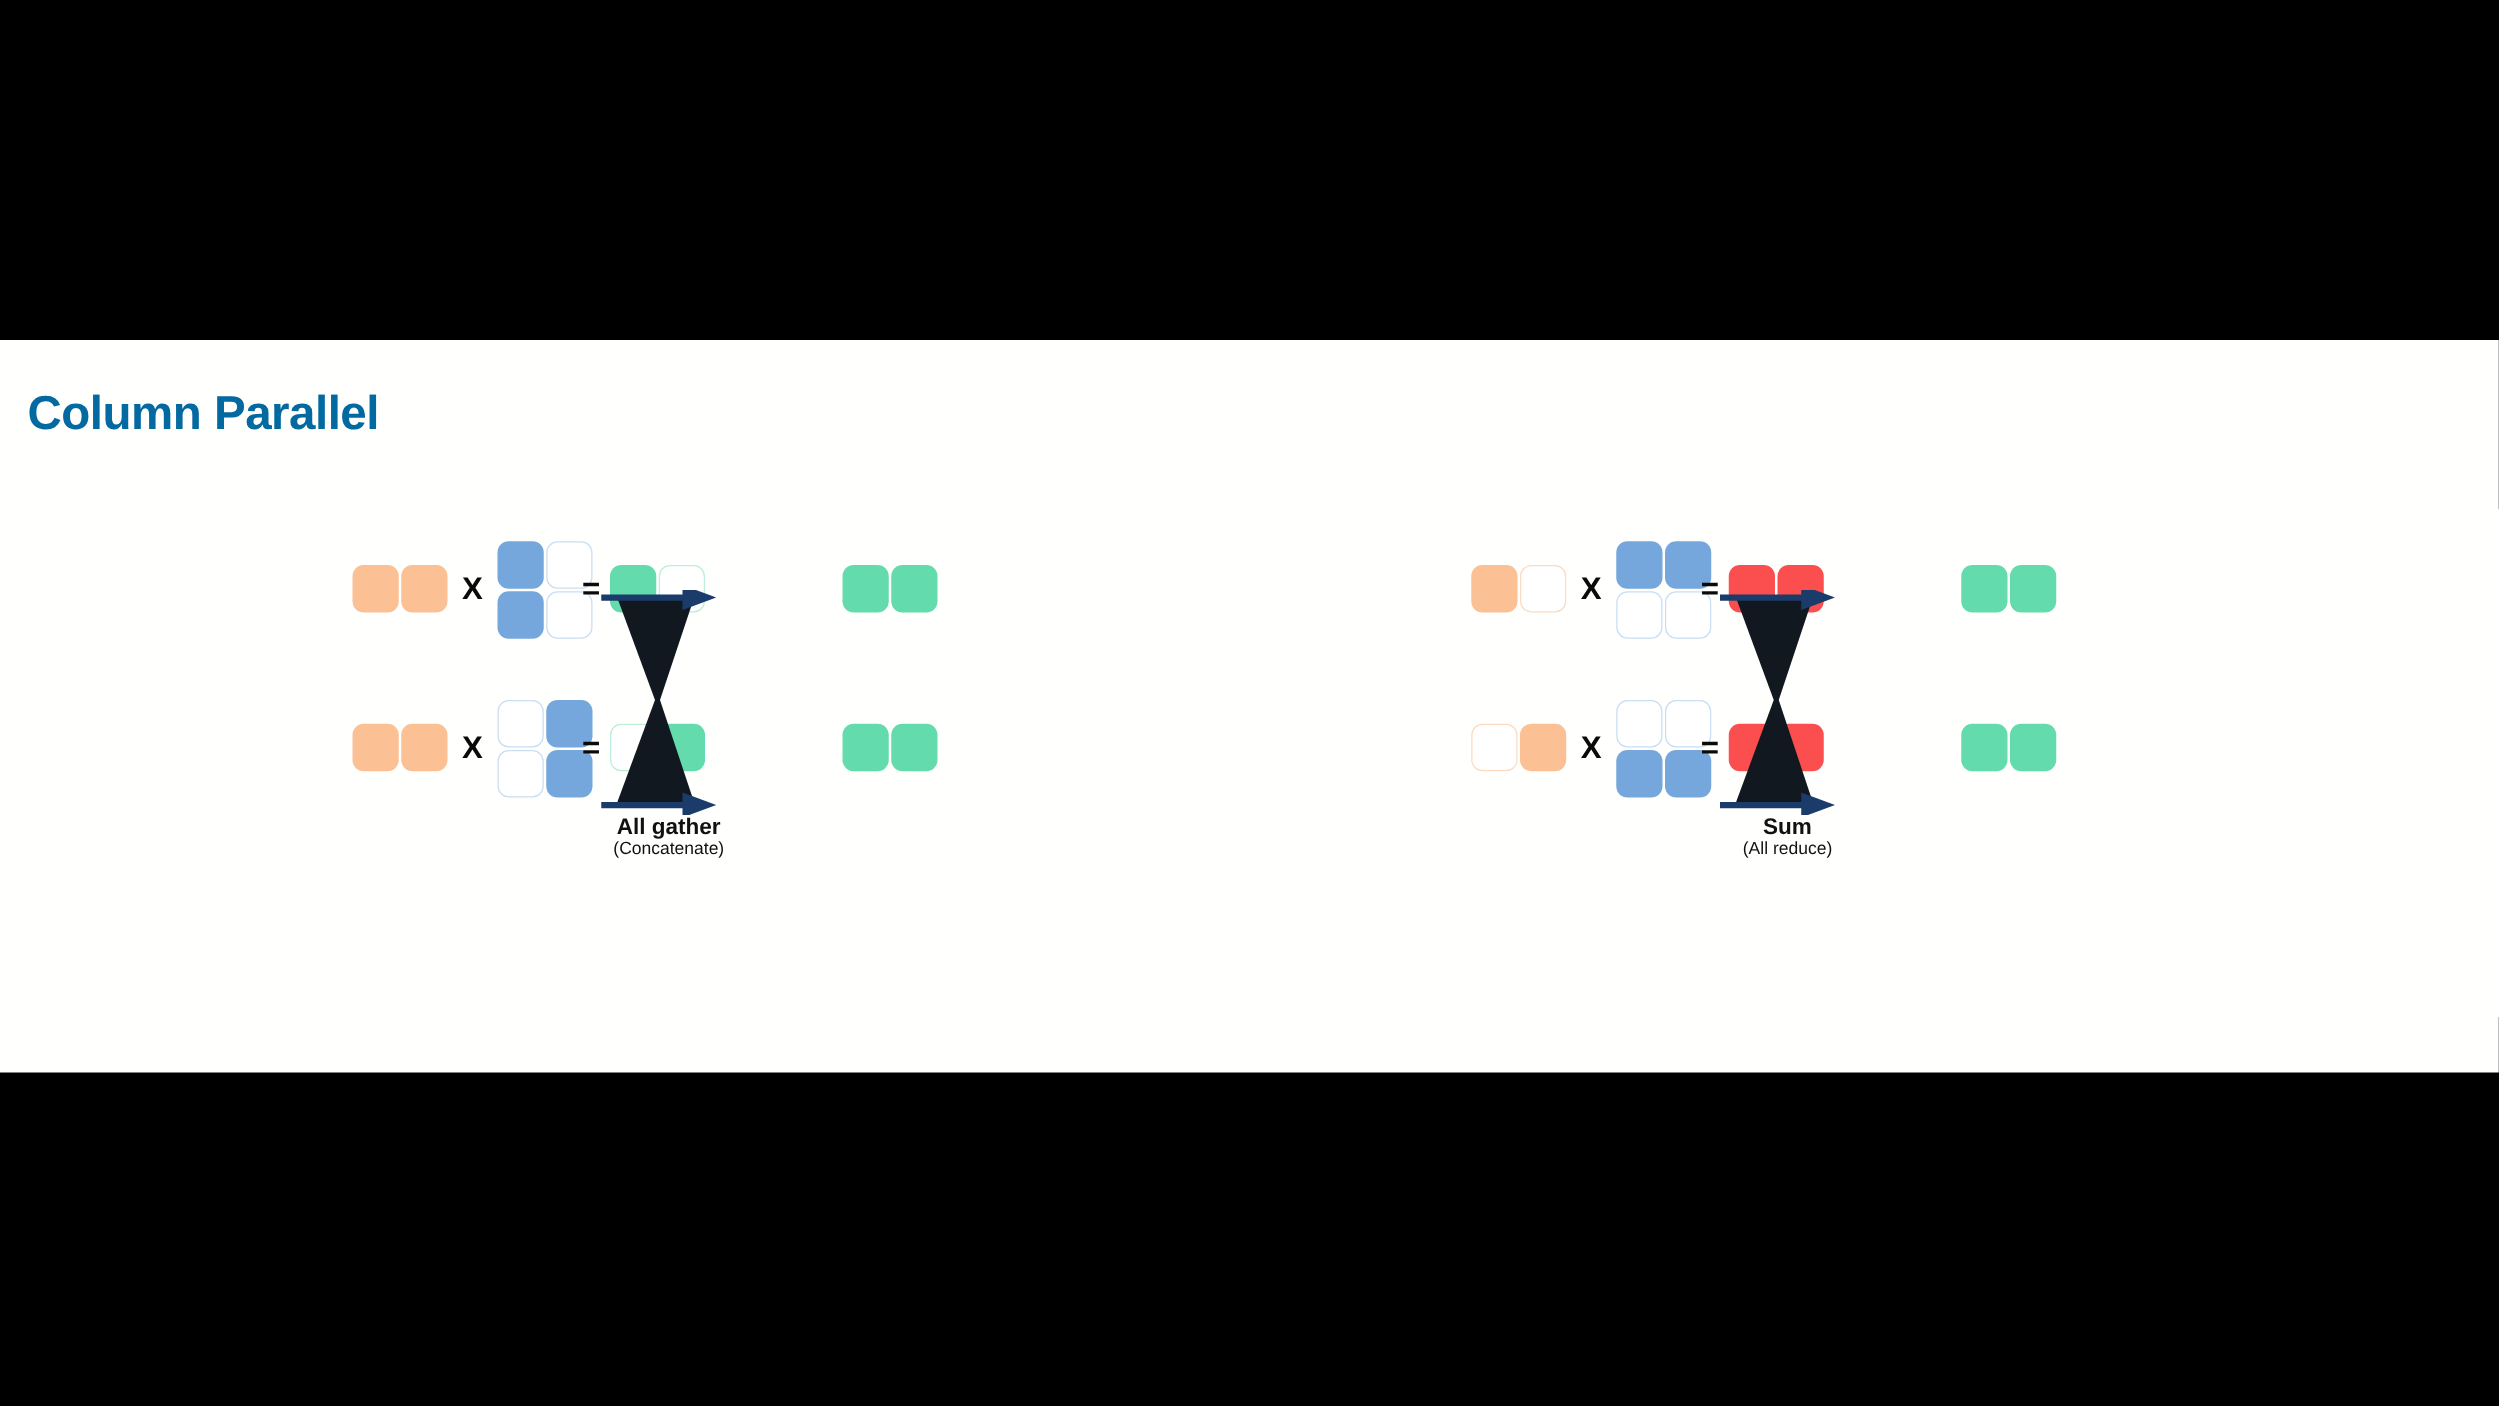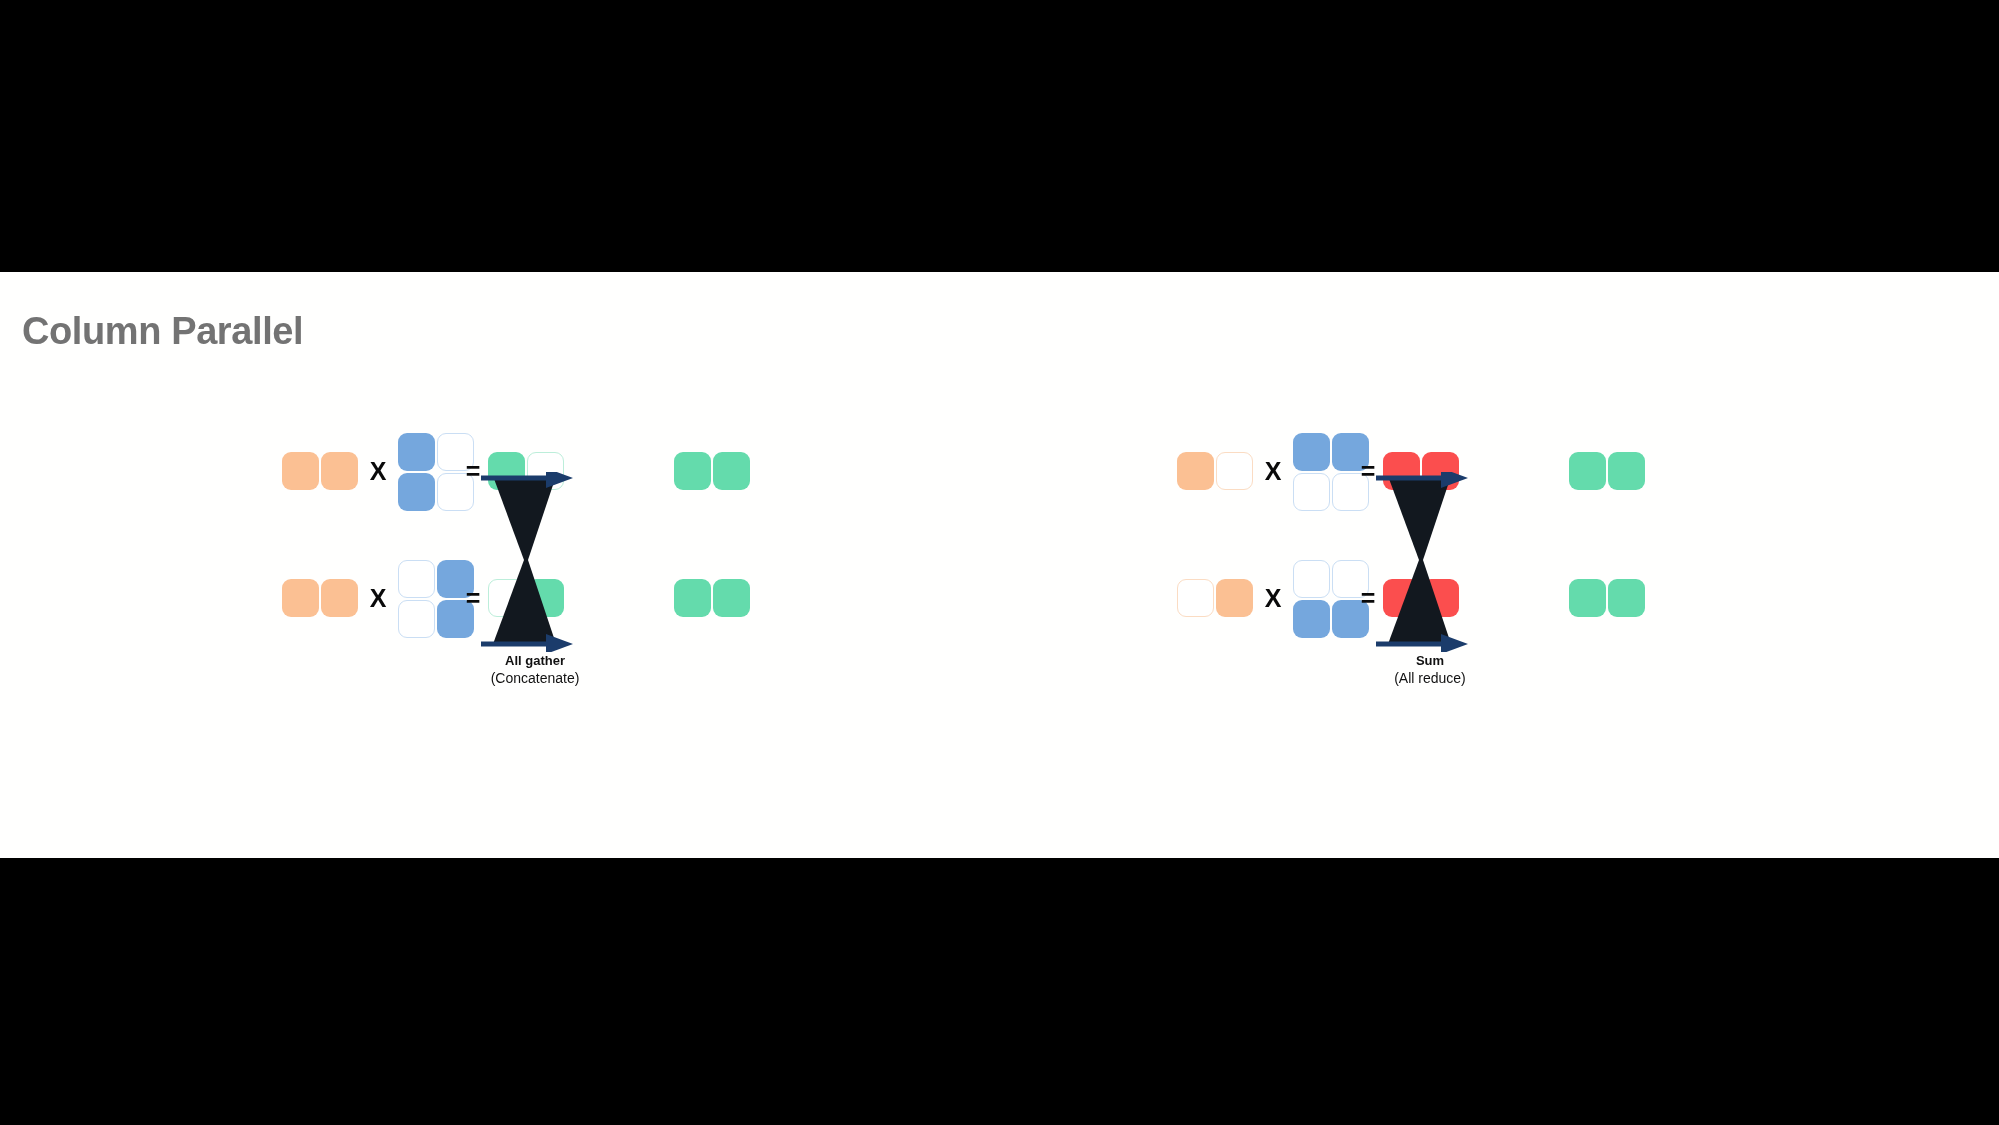--- a/index.html
+++ b/index.html
@@ -42,21 +42,21 @@
     width: 1999px; height: 586px;
     background: #FFFFFE;
   }
 
   .section-title {
     position: absolute;
     font-family: "Liberation Sans", sans-serif;
     font-weight: bold;
     font-size: 38px;
     letter-spacing: -0.4px;
-    color: #737373;
+    color: #0369a1;
     white-space: nowrap;
   }
   .title-col { left: 22px;  top: 38px; }
   .title-row { left: 913px; top: 38px; }
 
   
   .diagram {
     position: absolute;
     top: 0;
     width: 560px;
@@ -130,21 +130,21 @@
     position: absolute;
     left: 160px;
     top: 380px;
     width: 210px;
     text-align: center;
   }
   .collective-label .lbl-main {
     display: block;
     font-family: "Liberation Sans", sans-serif;
     font-weight: bold;
-    font-size: 13px;
+    font-size: 18px;
     color: #111111;
     line-height: 18px;
   }
   .collective-label .lbl-sub {
     display: block;
     font-family: "Liberation Sans", sans-serif;
     font-weight: normal;
     font-size: 14px;
     color: #111111;
     line-height: 17px;

